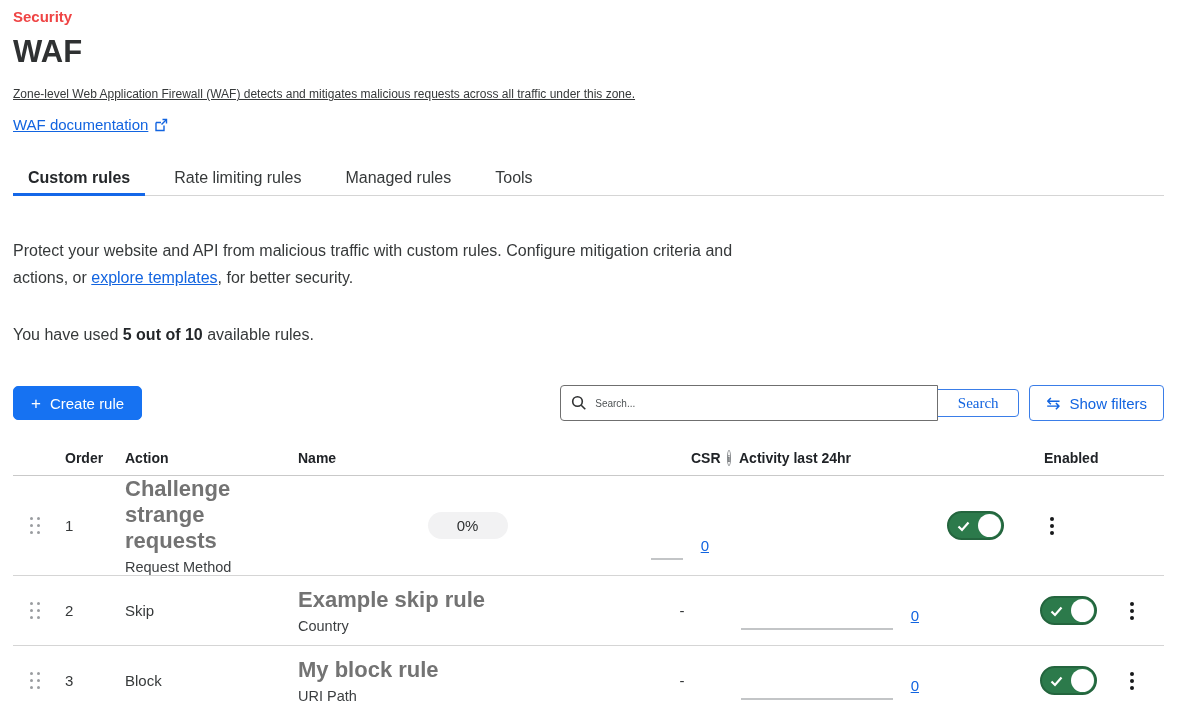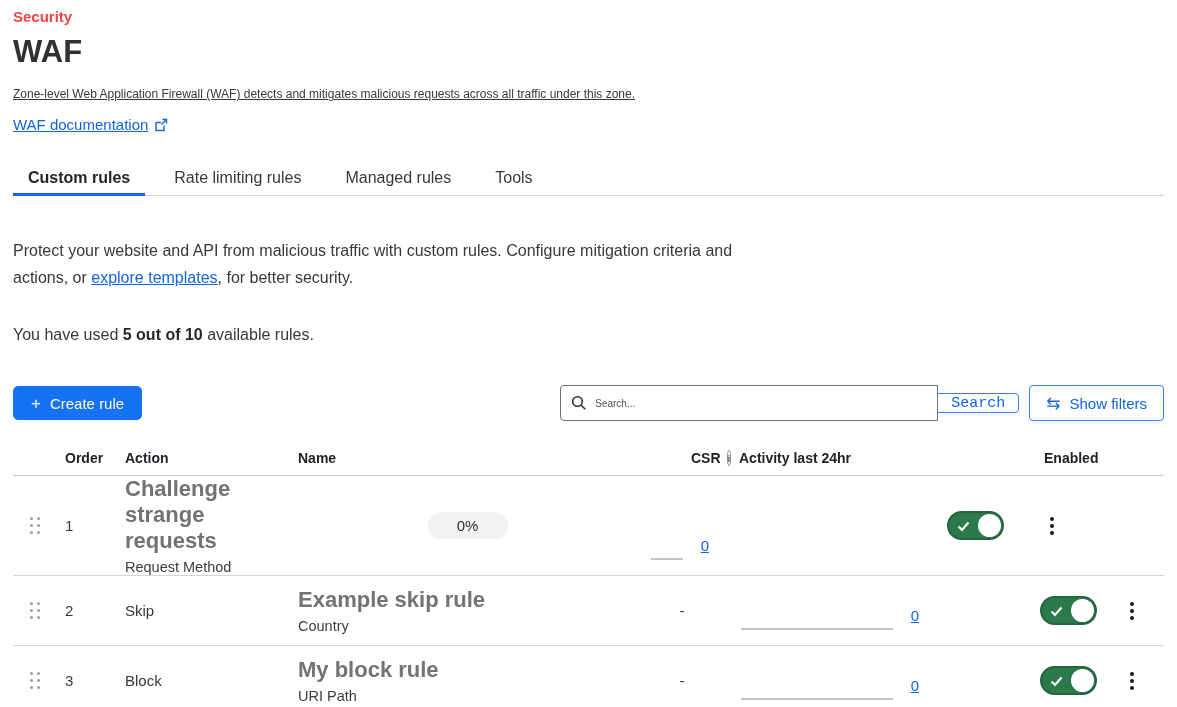--- a/index.html
+++ b/index.html
@@ -31,22 +31,22 @@
   .toolbar { margin-top:41px; display:flex; align-items:center; justify-content:space-between; }
   .btn-primary { display:inline-flex; align-items:center; gap:9px; background:#1672f2; color:#fff;
     border:1px solid #1672f2; border-radius:5px; height:34px; padding:0 17px; font-size:15px; cursor:pointer; }
   .btn-primary .plus { font-size:17px; font-weight:400; line-height:1; }
   .right-group { display:flex; align-items:center; }
   .search-wrap { position:relative; }
   .search-input { width:378px; height:36px; border:1px solid #6f6f6f; border-radius:4px 0 0 4px;
     padding:0 10px 0 34px; font-size:10px; color:#36393a; outline:none; font-family:"Liberation Sans",sans-serif; }
   .search-input::placeholder { color:#4f5355; }
   .search-icon-svg { position:absolute; left:11px; top:10px; }
-  .btn-search { height:20px; width:82px; margin-left:-1px; background:#fff; border:1px solid #3a7de8;
-    border-radius:0 4px 4px 0; color:#1264e0; font-size:15px; cursor:pointer; font-family:Liberation Mono, monospace; }
+  .btn-search { height:28px; width:82px; margin-left:-1px; background:#fff; border:1px solid #3a7de8;
+    border-radius:0 4px 4px 0; color:#1264e0; font-size:15px; cursor:pointer; font-family:Liberation Serif, serif; }
   .btn-filters { height:36px; margin-left:10px; display:inline-flex; align-items:center; gap:9px;
     background:#fff; border:1px solid #3a7de8; border-radius:4px; padding:0 16px; color:#1264e0; font-size:15px; cursor:pointer; }
   .filters-glyph { font-size:17px; line-height:1; }
 
   
   .table { margin-top:29px; }
   .grid-row { display:grid; grid-template-columns:52px 60px 173px 339px 90px 210px 1fr 80px 54px; align-items:center; }
   .thead { border-bottom:1px solid #c9c9c9; padding-bottom:9px; }
   .th { font-size:14px; font-weight:700; color:#202327; }
   .th-csr { display:flex; align-items:center; gap:6px; padding-left:6px;margin-left:48px; }

